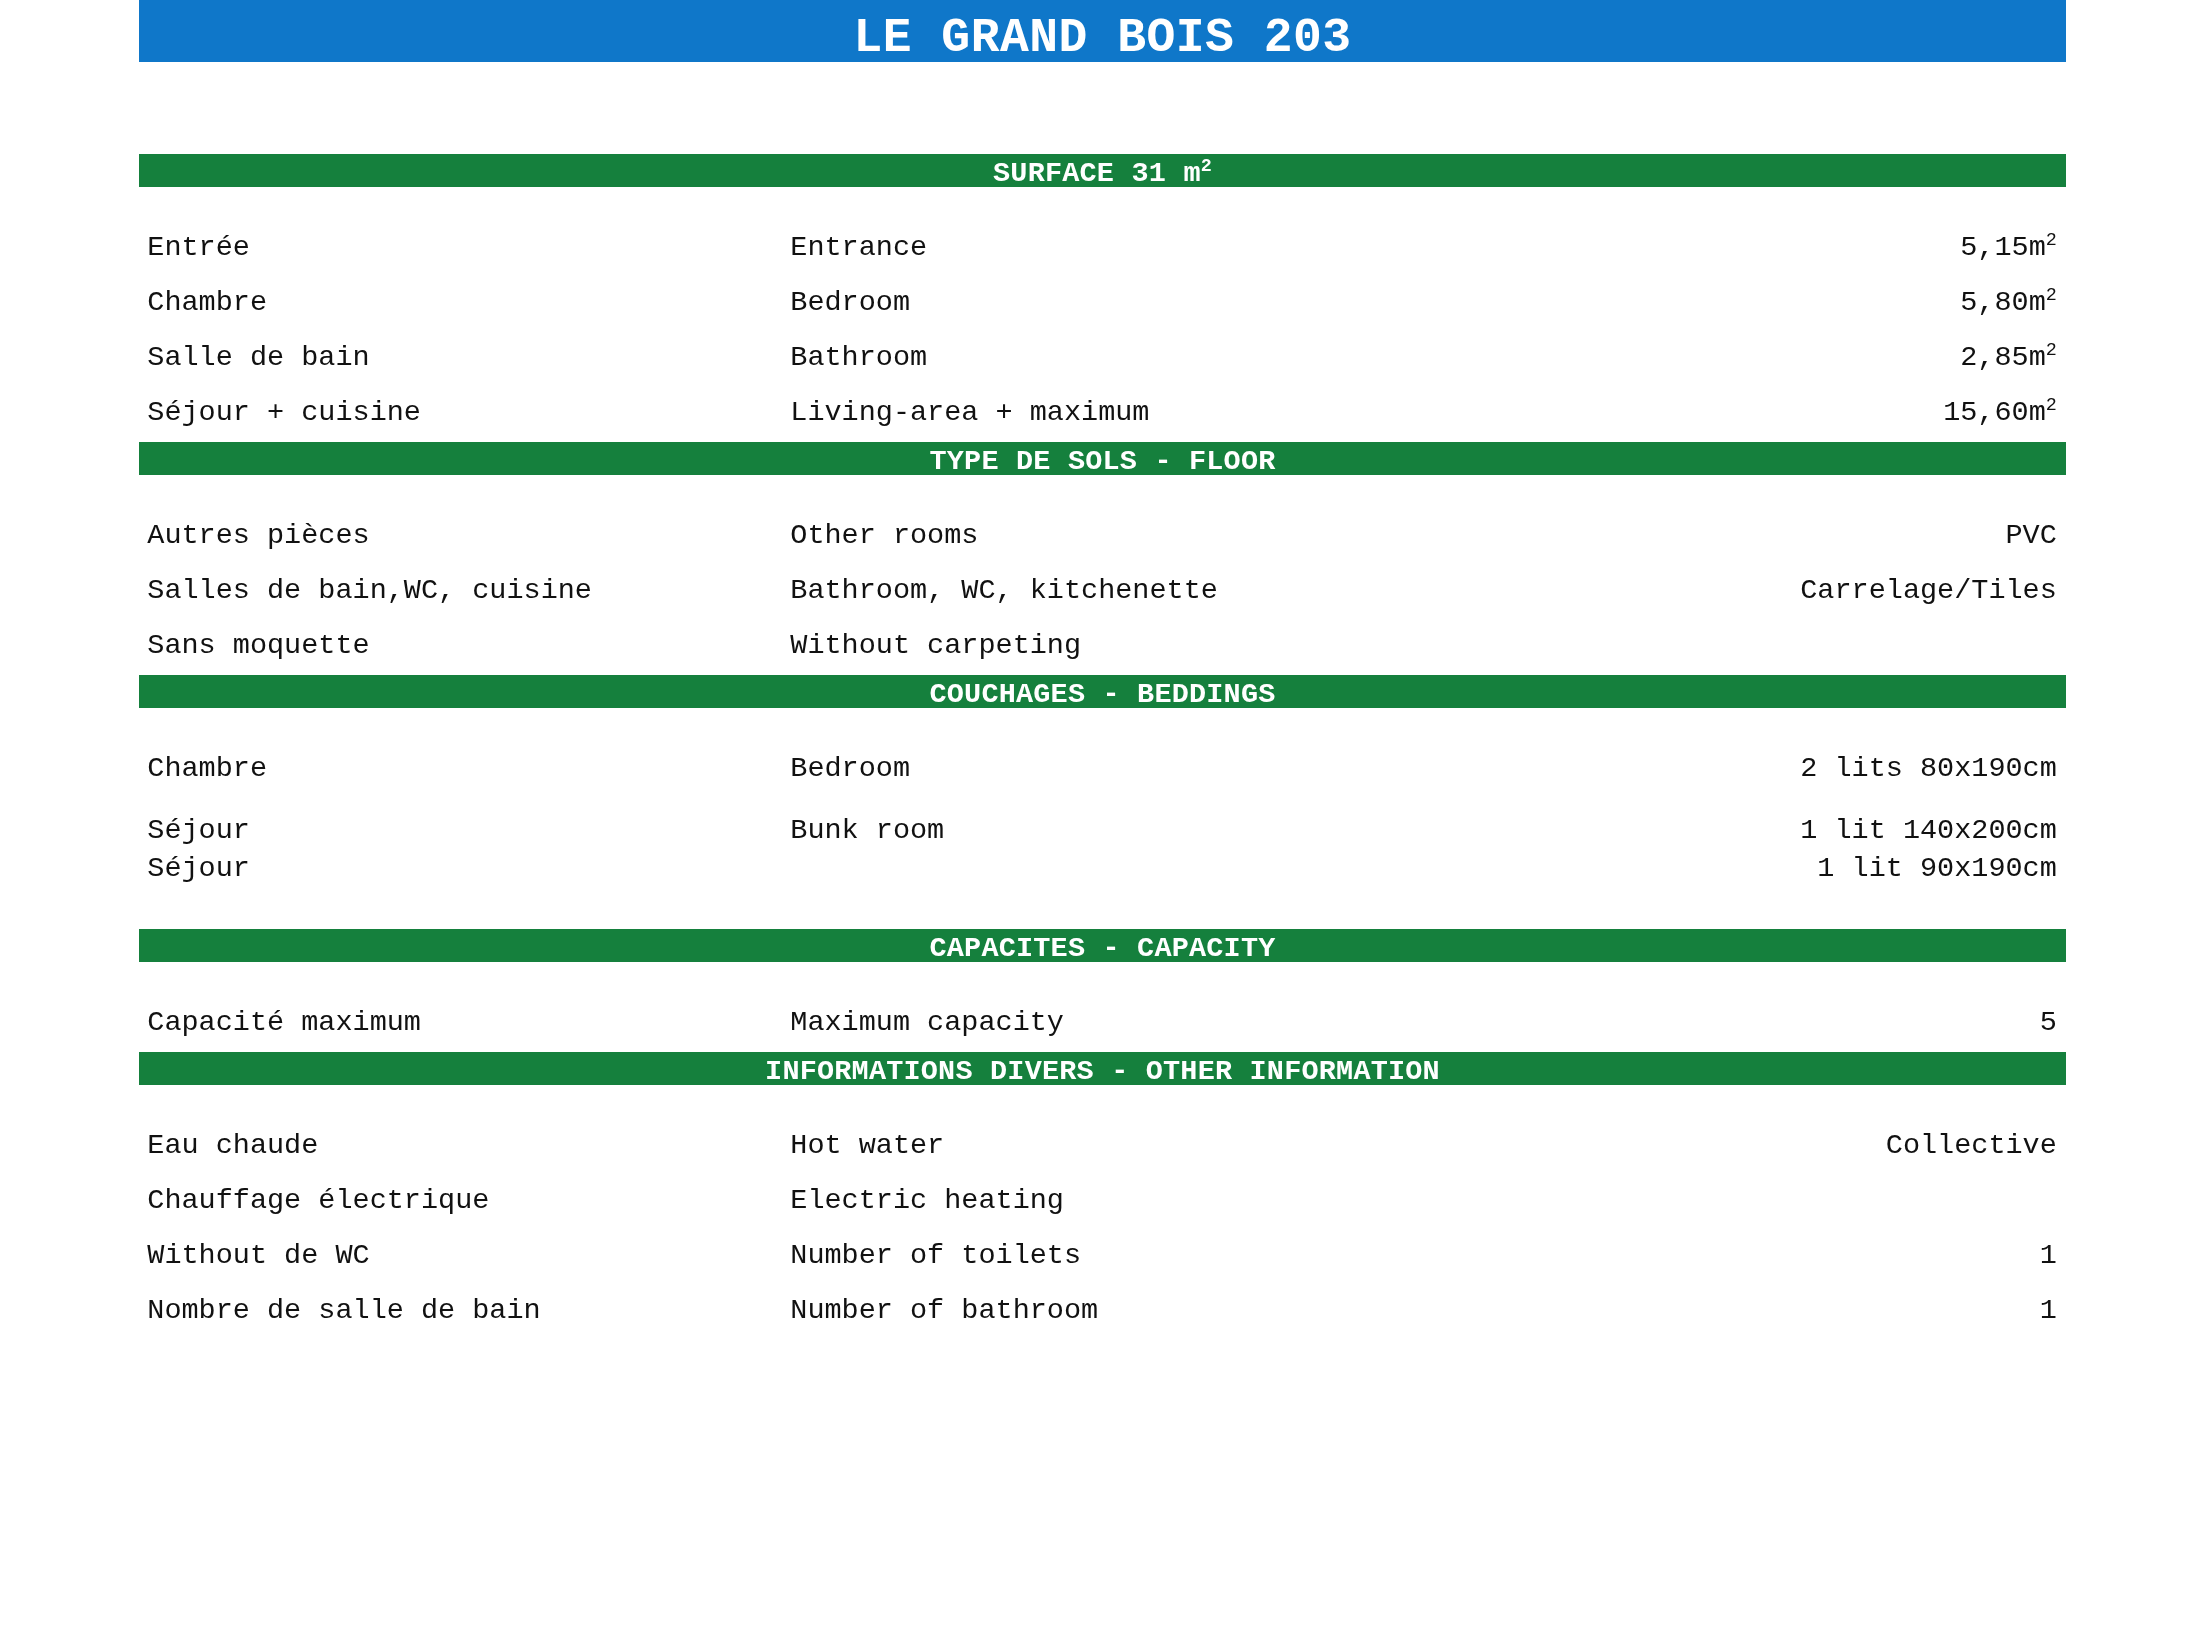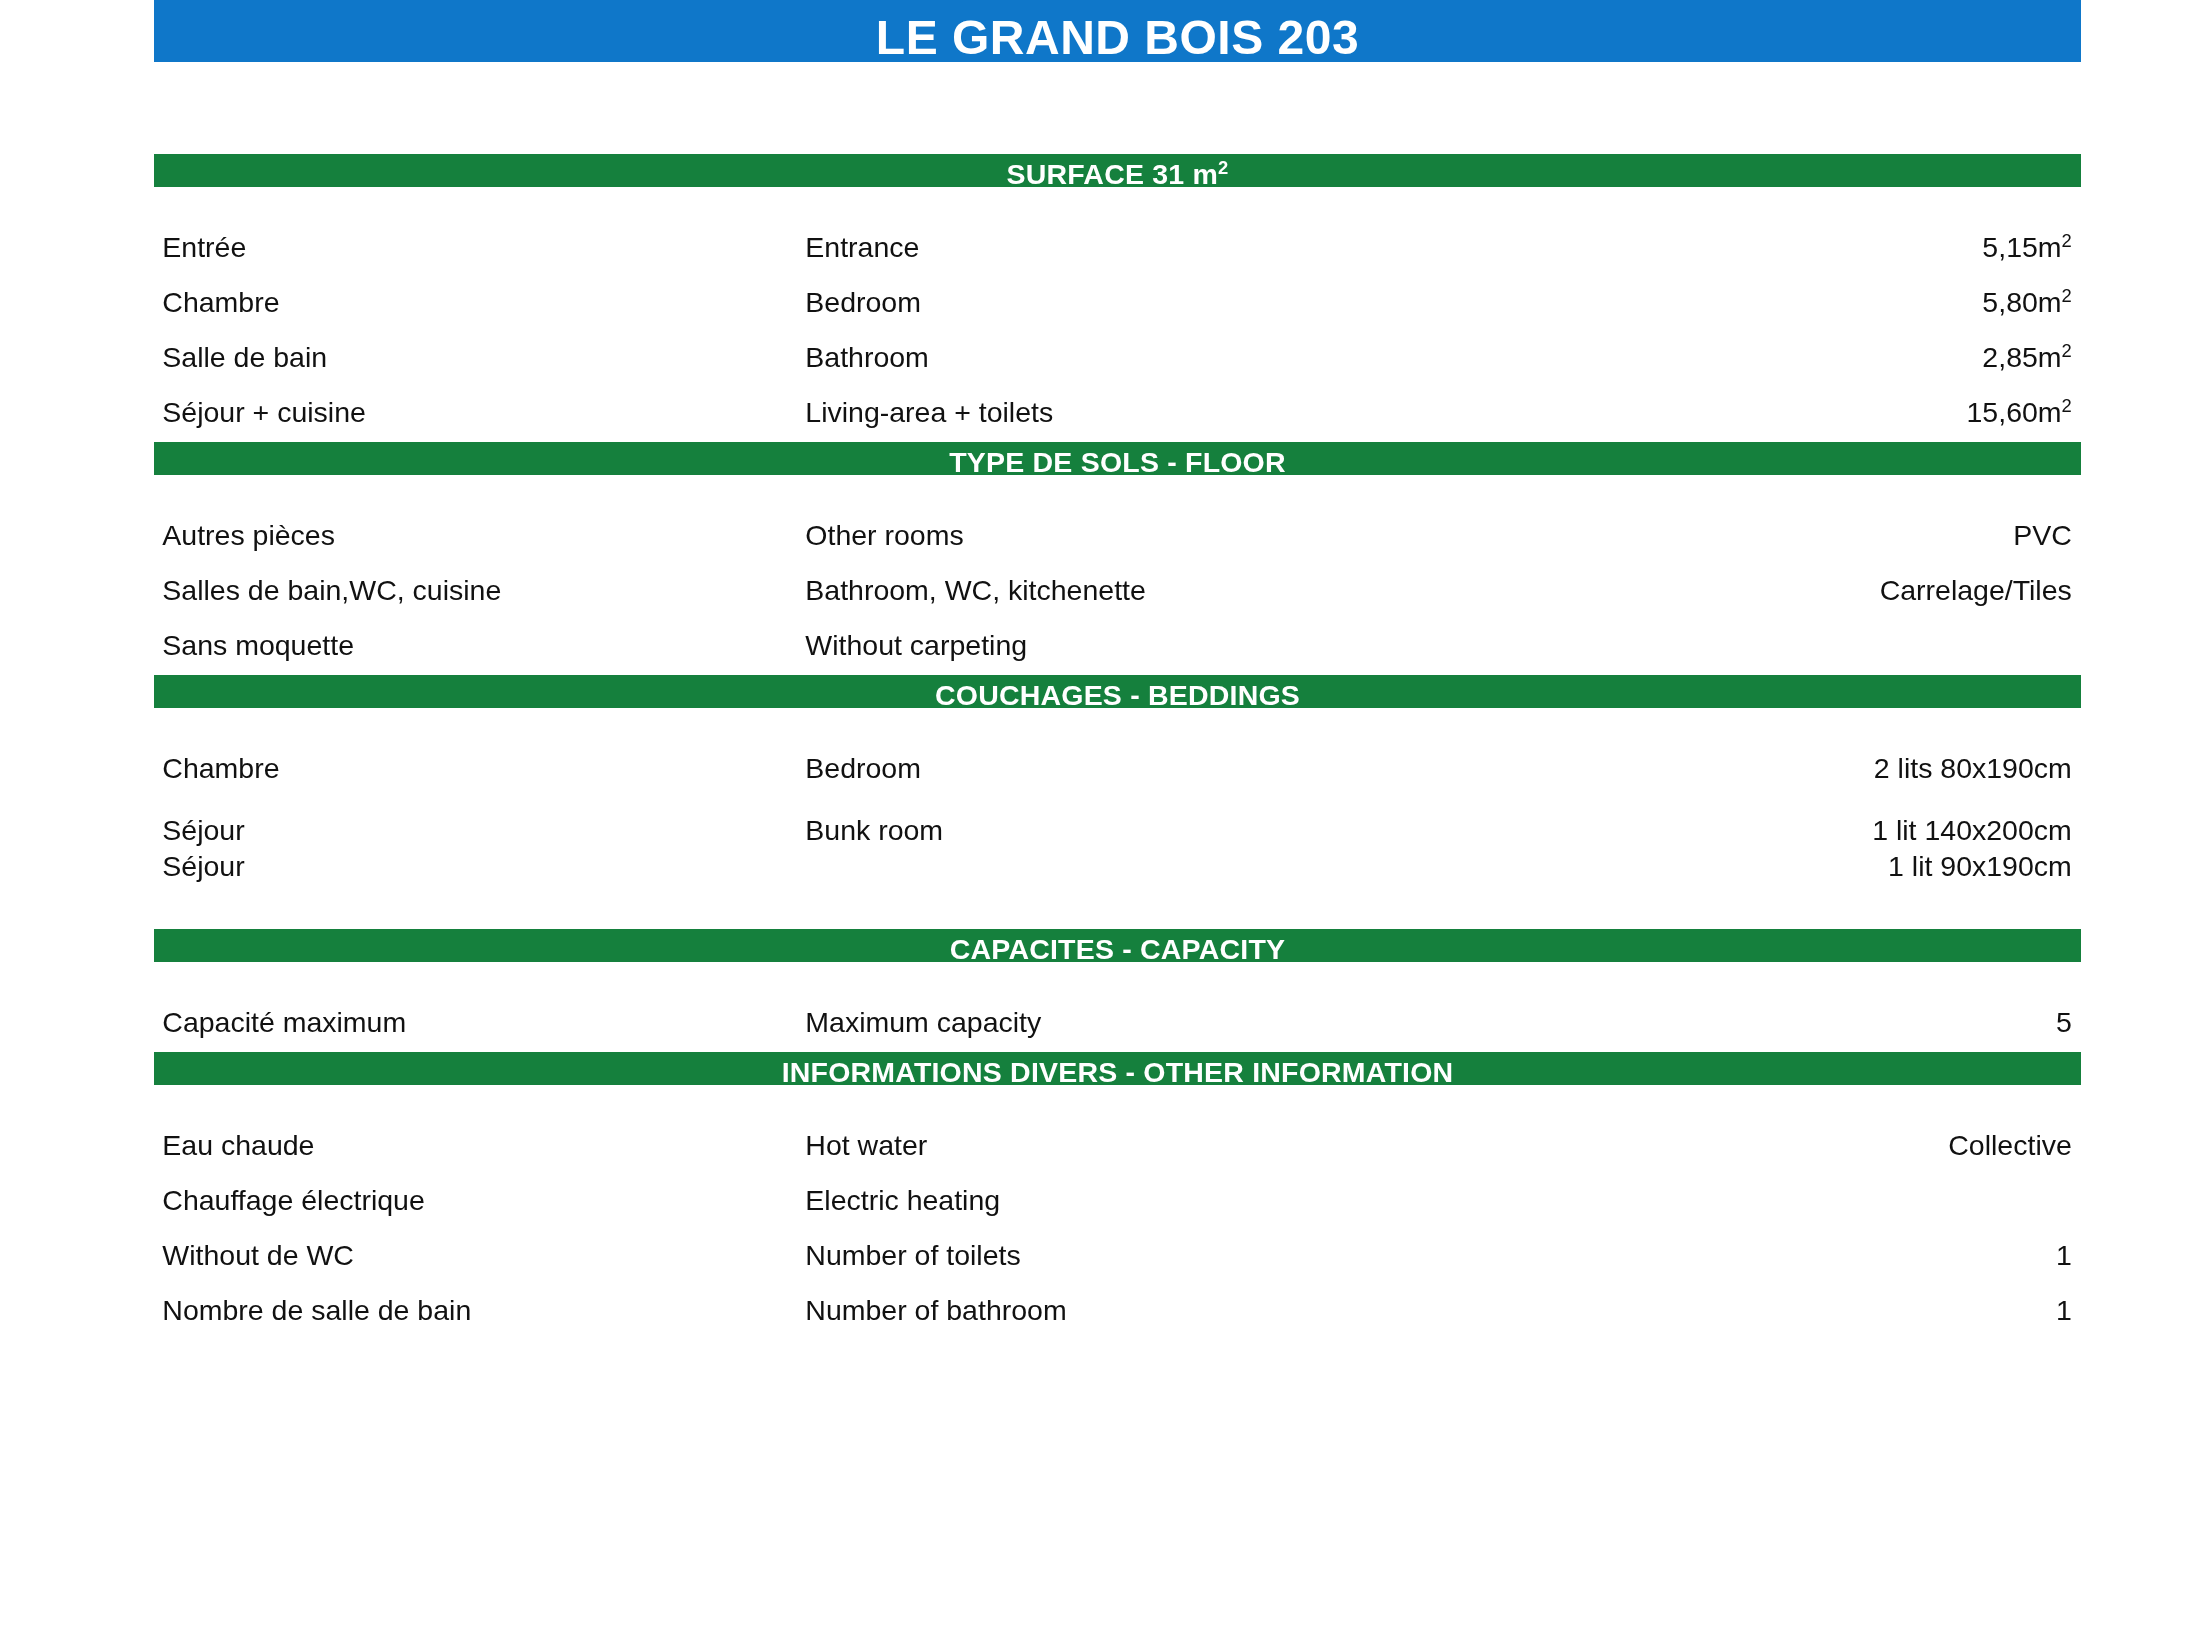--- a/index.html
+++ b/index.html
@@ -16,23 +16,24 @@
   }
   .page {
     position: relative;
     width: 2204px;
     height: 1653px;
     box-sizing: border-box;
     padding: 0;
   }
   .sheet {
     position: absolute;
-    left: 154px;
+    left: 139px;
     top: 0px;
     width: 1927px;
+    font-family: Liberation Mono, monospace;
   }
 
   
   .title-banner {
     background: #0f77c9;
     color: #ffffff;
     text-align: center;
     font-size: 48px;
     font-weight: bold;
     letter-spacing: 0.5px;
@@ -120,21 +121,21 @@
           <div class="col-en">Bedroom</div>
           <div class="col-val"><span>5,80m</span><sup>2</sup></div>
         </div>
         <div class="row">
           <div class="col-fr">Salle de bain</div>
           <div class="col-en">Bathroom</div>
           <div class="col-val"><span>2,85m</span><sup>2</sup></div>
         </div>
         <div class="row">
           <div class="col-fr">Séjour + cuisine</div>
-          <div class="col-en">Living-area + toilets</div>
+          <div class="col-en">Living-area + maximum</div>
           <div class="col-val"><span>15,60m</span><sup>2</sup></div>
         </div>
       </div>
     </div>
 
     <div class="section">
       <div class="section-bar"><span>TYPE DE SOLS - FLOOR</span></div>
       <div class="rows">
         <div class="row">
           <div class="col-fr">Autres pièces</div>

